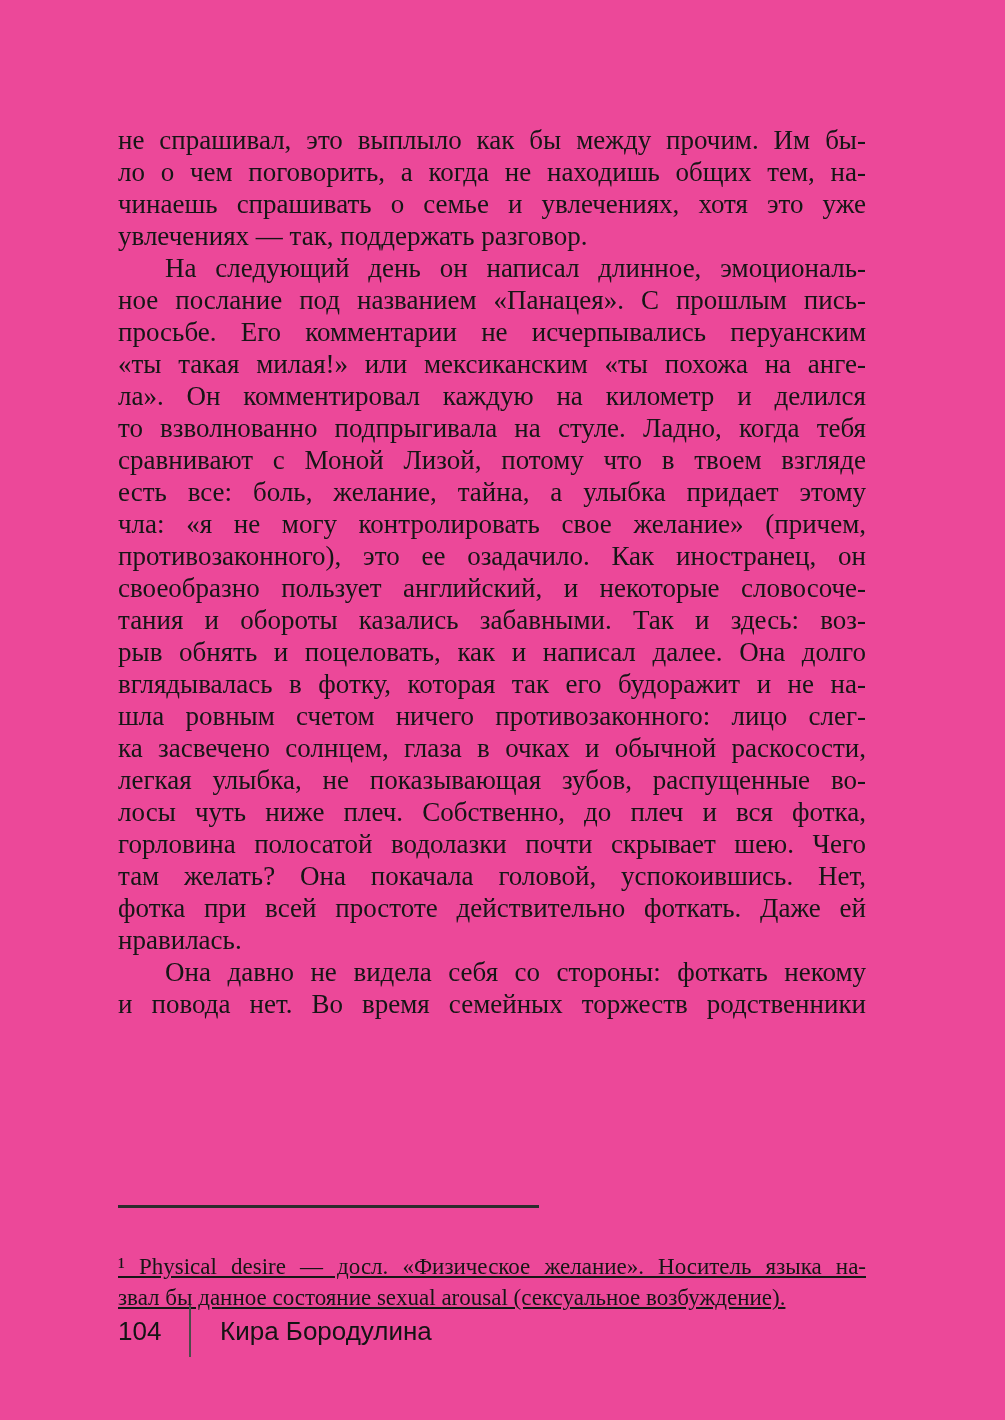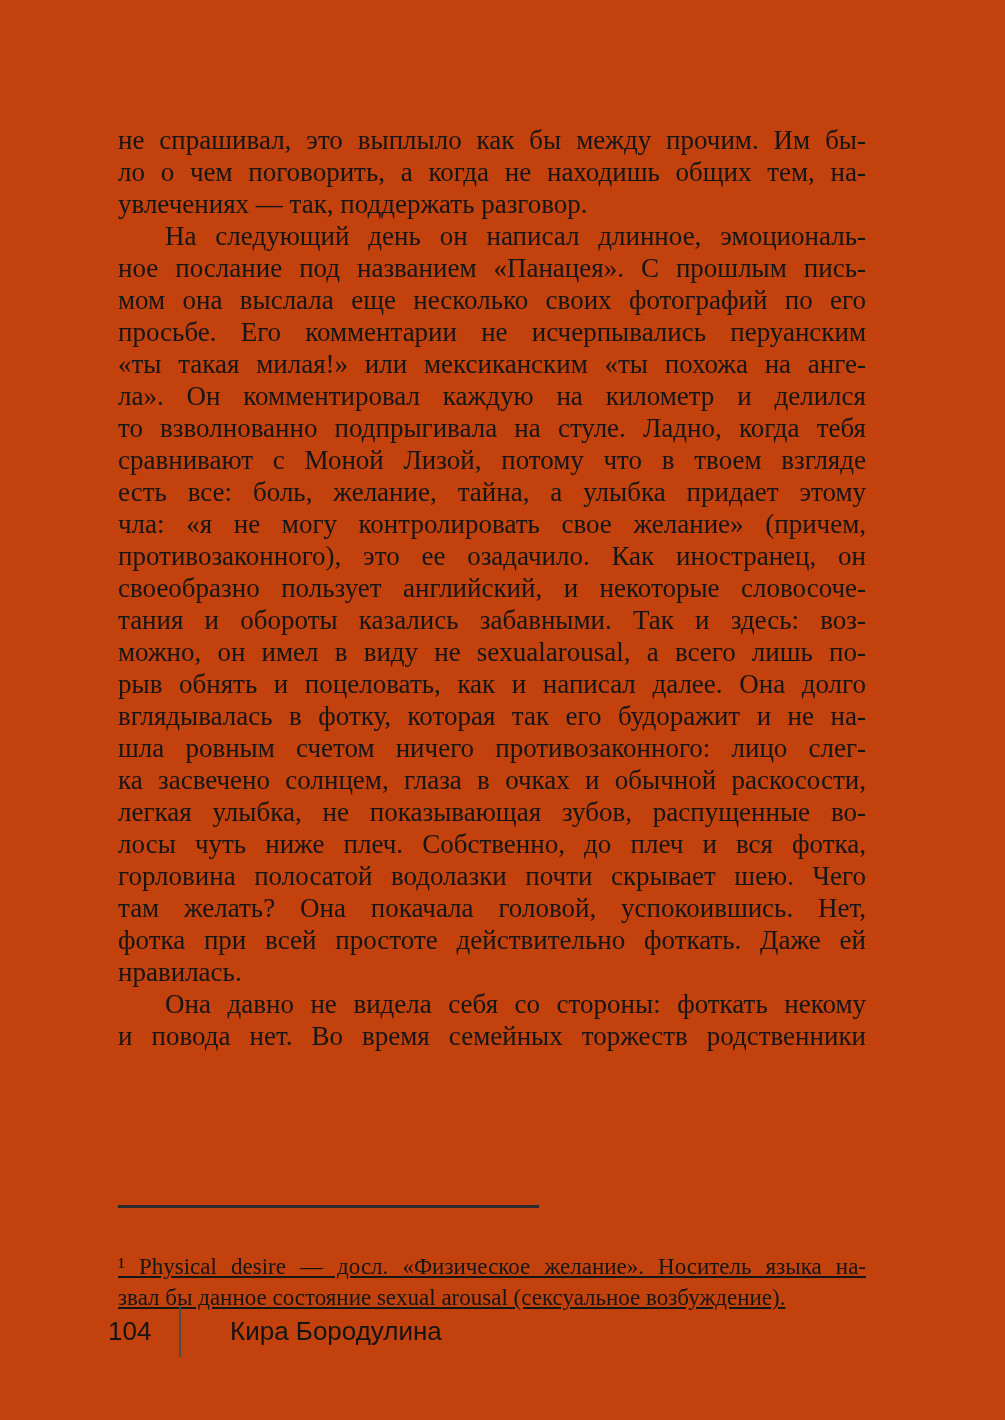--- a/index.html
+++ b/index.html
@@ -5,21 +5,21 @@
   html, body {
     margin: 0;
     padding: 0;
     background: #e8e8e8;
   }
   .page {
     position: relative;
     width: 1005px;
     height: 1420px;
     margin: 0 auto;
-    background: #c2410c;
+    background: #ec4899;
     color: #161616;
     overflow: hidden;
   }
   .body-text {
     position: absolute;
     left: 118px;
     top: 124px;
     width: 748px;
     font-family: "Liberation Serif", "DejaVu Serif", serif;
     font-size: 27px;
@@ -62,67 +62,66 @@
     text-align: justify;
     text-align-last: justify;
     -moz-text-align-last: justify;
   }
   .fn-line.para-end {
     text-align-last: left;
     -moz-text-align-last: left;
   }
   .footer {
     position: absolute;
-    left: 108px;
+    left: 118px;
     top: 1304px;
     height: 54px;
     display: flex;
     align-items: center;
     font-family: "Liberation Sans", "DejaVu Sans", sans-serif;
     font-size: 26px;
     color: #141414;
   }
   .page-num {
     display: inline-block;
     min-width: 53px;
   }
   .footer-bar {
     display: inline-block;
     width: 2px;
     height: 52px;
     background: #4c4c4c;
     margin-left: 18px;
   }
   .author {
-    margin-left: 49px;
+    margin-left: 29px;
   }
 </style>
 </head>
 <body>
 
 <div class="page">
 
   <main class="body-text" id="body-text">
       <div class="line">не спрашивал, это выплыло как бы между прочим. Им бы-</div>
       <div class="line">ло о чем поговорить, а когда не находишь общих тем, на-</div>
+      <div class="line">чинаешь спрашивать о семье и увлечениях, хотя это уже</div>
       <div class="line para-end">увлечениях — так, поддержать разговор.</div>
       <div class="line indent">На следующий день он написал длинное, эмоциональ-</div>
       <div class="line">ное послание под названием «Панацея». С прошлым пись-</div>
-      <div class="line">мом она выслала еще несколько своих фотографий по его</div>
       <div class="line">просьбе. Его комментарии не исчерпывались перуанским</div>
       <div class="line">«ты такая милая!» или мексиканским «ты похожа на анге-</div>
       <div class="line">ла». Он комментировал каждую на километр и делился</div>
       <div class="line">то взволнованно подпрыгивала на стуле. Ладно, когда тебя</div>
       <div class="line">сравнивают с Моной Лизой, потому что в твоем взгляде</div>
       <div class="line">есть все: боль, желание, тайна, а улыбка придает этому</div>
       <div class="line">чла: «я не могу контролировать свое желание» (причем,</div>
       <div class="line">противозаконного), это ее озадачило. Как иностранец, он</div>
       <div class="line">своеобразно пользует английский, и некоторые словосоче-</div>
       <div class="line">тания и обороты казались забавными. Так и здесь: воз-</div>
-      <div class="line">можно, он имел в виду не sexualarousal, а всего лишь по-</div>
       <div class="line">рыв обнять и поцеловать, как и написал далее. Она долго</div>
       <div class="line">вглядывалась в фотку, которая так его будоражит и не на-</div>
       <div class="line">шла ровным счетом ничего противозаконного: лицо слег-</div>
       <div class="line">ка засвечено солнцем, глаза в очках и обычной раскосости,</div>
       <div class="line">легкая улыбка, не показывающая зубов, распущенные во-</div>
       <div class="line">лосы чуть ниже плеч. Собственно, до плеч и вся фотка,</div>
       <div class="line">горловина полосатой водолазки почти скрывает шею. Чего</div>
       <div class="line">там желать? Она покачала головой, успокоившись. Нет,</div>
       <div class="line">фотка при всей простоте действительно фоткать. Даже ей</div>
       <div class="line para-end">нравилась.</div>

